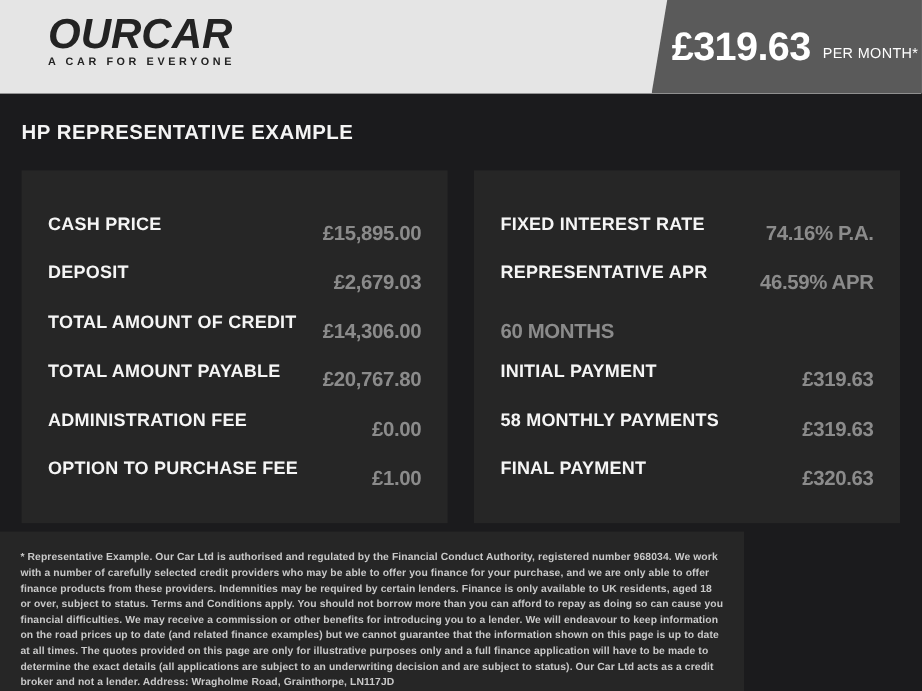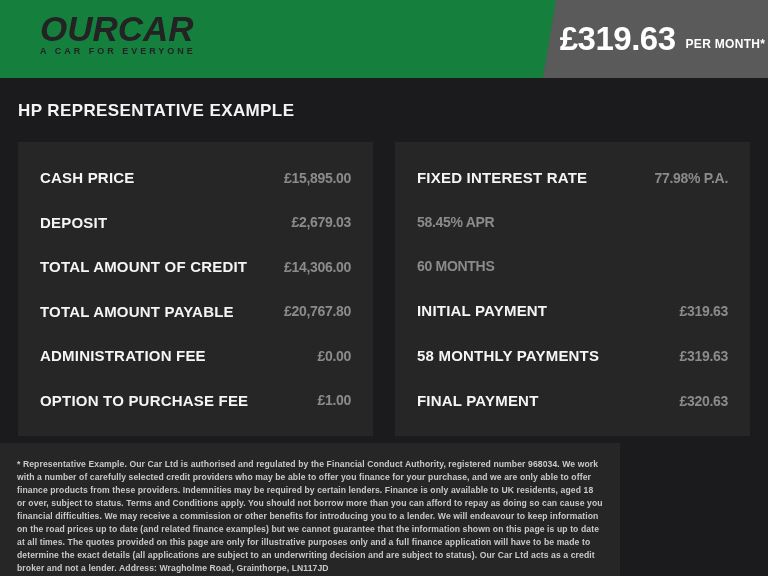--- a/index.html
+++ b/index.html
@@ -9,21 +9,21 @@
     background: #1b1b1d;
     font-family: "Liberation Sans", sans-serif;
     overflow: hidden;
     position: relative;
   }
 
   
   .header {
     position: relative;
     height: 78px;
-    background: #15803d;
+    background: #e5e5e5;
     overflow: hidden;
   }
   .logo-block {
     position: absolute;
     left: 40px; top: 11px;
     cursor: pointer;
   }
   .logo-text {
     font-size: 35px;
     font-weight: 800;
@@ -53,21 +53,21 @@
   }
   .price-amount {
     color: #ffffff;
     font-size: 33px;
     font-weight: bold;
     letter-spacing: -0.5px;
   }
   .price-period {
     color: #ffffff;
     font-size: 12px;
-    font-weight: bold;
+    font-weight: normal;
     letter-spacing: 0.3px;
     margin-left: 10px;
     padding-top: 10px;
   }
 
   
   .main { padding: 0 18px; }
   .section-title {
     color: #f4f4f4;
     font-size: 17px;
@@ -97,23 +97,24 @@
   .flabel {
     color: #f5f5f5;
     font-weight: bold;
     font-size: 15px;
     letter-spacing: 0.2px;
     white-space: nowrap;
   }
   .fvalue {
     color: #8b8b8b;
     font-weight: bold;
-    font-size: 14px;
+    font-size: 17px;
     letter-spacing: -0.3px;
     white-space: nowrap;
+    margin-top: 16px;
   }
 
   
   .footer {
     position: absolute;
     left: 0; bottom: 0;
     width: 620px; height: 133px;
     background: #262626;
     padding: 15px 17px 0 17px;
   }
@@ -166,24 +167,25 @@
       </div>
       <div class="frow">
         <span class="flabel">OPTION TO PURCHASE FEE</span>
         <span class="fvalue">£1.00</span>
       </div>
     </div>
 
     <div class="panel">
       <div class="frow">
         <span class="flabel">FIXED INTEREST RATE</span>
-        <span class="fvalue">77.98% P.A.</span>
-      </div>
-      <div class="frow">
-        <span class="fvalue">58.45% APR</span>
+        <span class="fvalue">74.16% P.A.</span>
+      </div>
+      <div class="frow">
+        <span class="flabel">REPRESENTATIVE APR</span>
+        <span class="fvalue">46.59% APR</span>
       </div>
       <div class="frow">
         <span class="fvalue">60 MONTHS</span>
       </div>
       <div class="frow">
         <span class="flabel">INITIAL PAYMENT</span>
         <span class="fvalue">£319.63</span>
       </div>
       <div class="frow">
         <span class="flabel">58 MONTHLY PAYMENTS</span>

